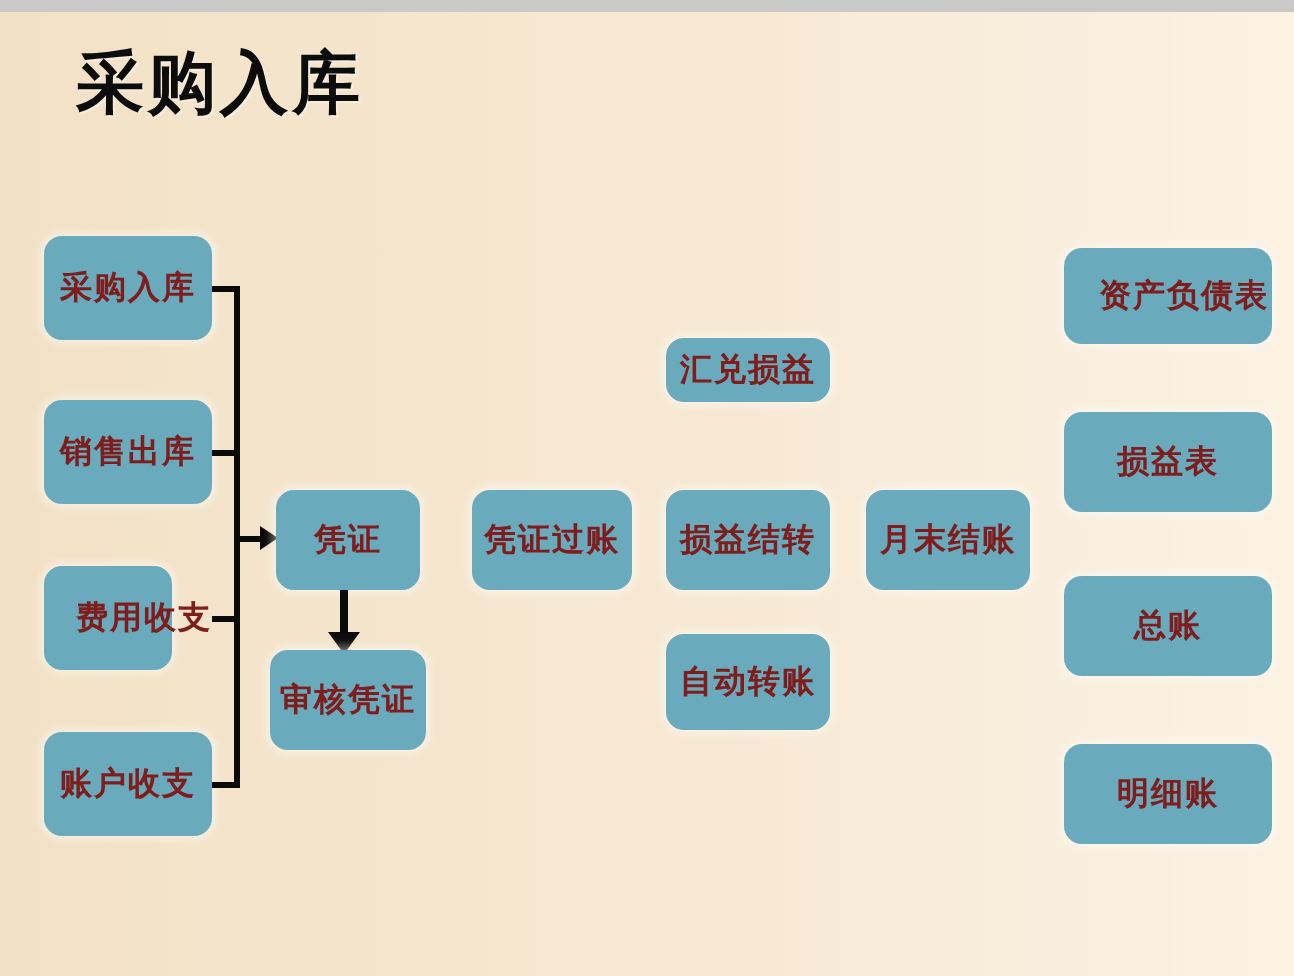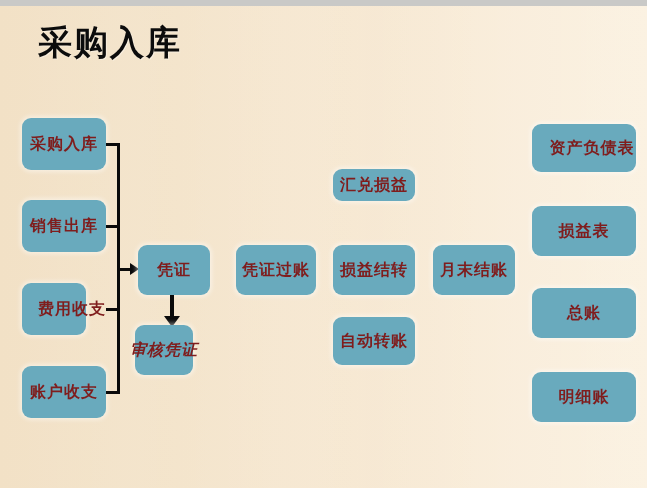--- a/index.html
+++ b/index.html
@@ -151,21 +151,21 @@
   <div class="hline" style="left:117px; top:268px; width:16px;"></div>
   <div class="arrow-right" style="left:130px; top:263px;"></div>
 
   <div class="node" style="left:138px; top:245px; width:72px; height:50px;">
     <span>凭证</span>
   </div>
 
   <div class="vline" style="left:170px; top:295px; height:26px; width:4px;"></div>
   <div class="arrow-down" style="left:164px; top:316px;"></div>
 
-  <div class="node" style="left:135px; top:325px; width:58px; height:50px;font-style:italic;">
+  <div class="node" style="left:135px; top:325px; width:78px; height:50px;">
     <span>审核凭证</span>
   </div>
 
   <div class="node" style="left:236px; top:245px; width:80px; height:50px;">
     <span>凭证过账</span>
   </div>
 
   <div class="node" style="left:333px; top:169px; width:82px; height:32px;">
     <span>汇兑损益</span>
   </div>

